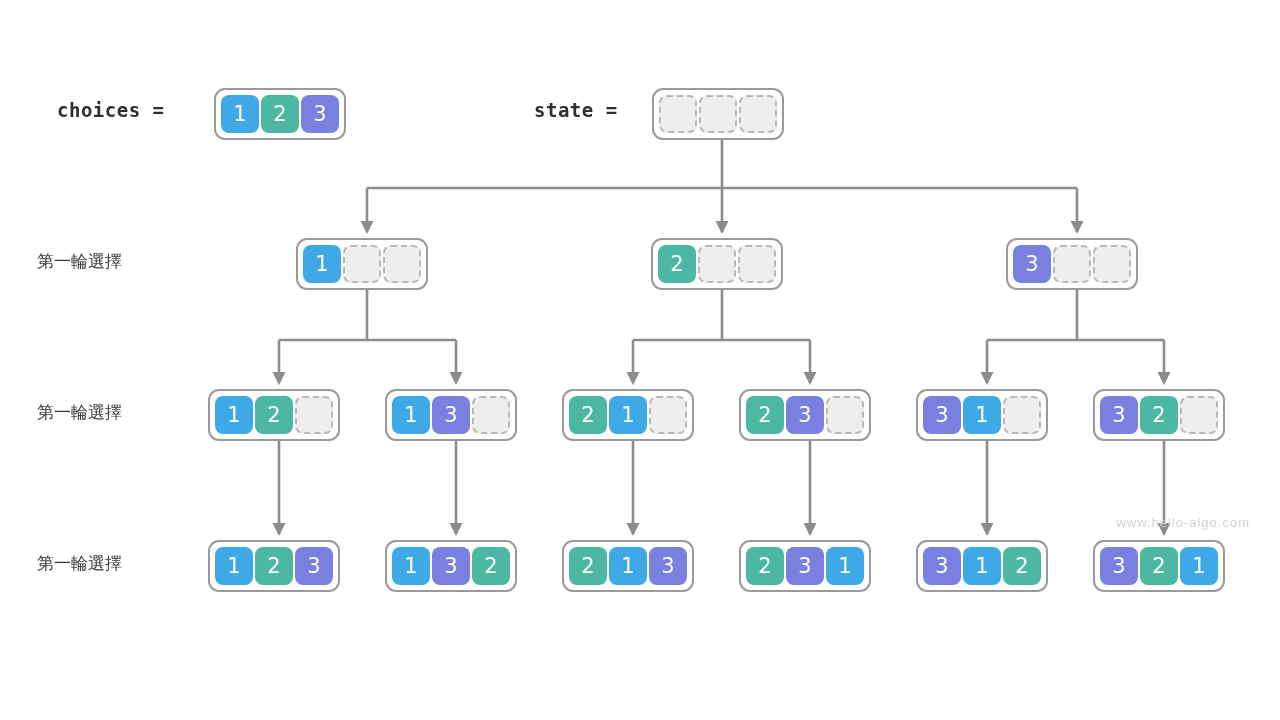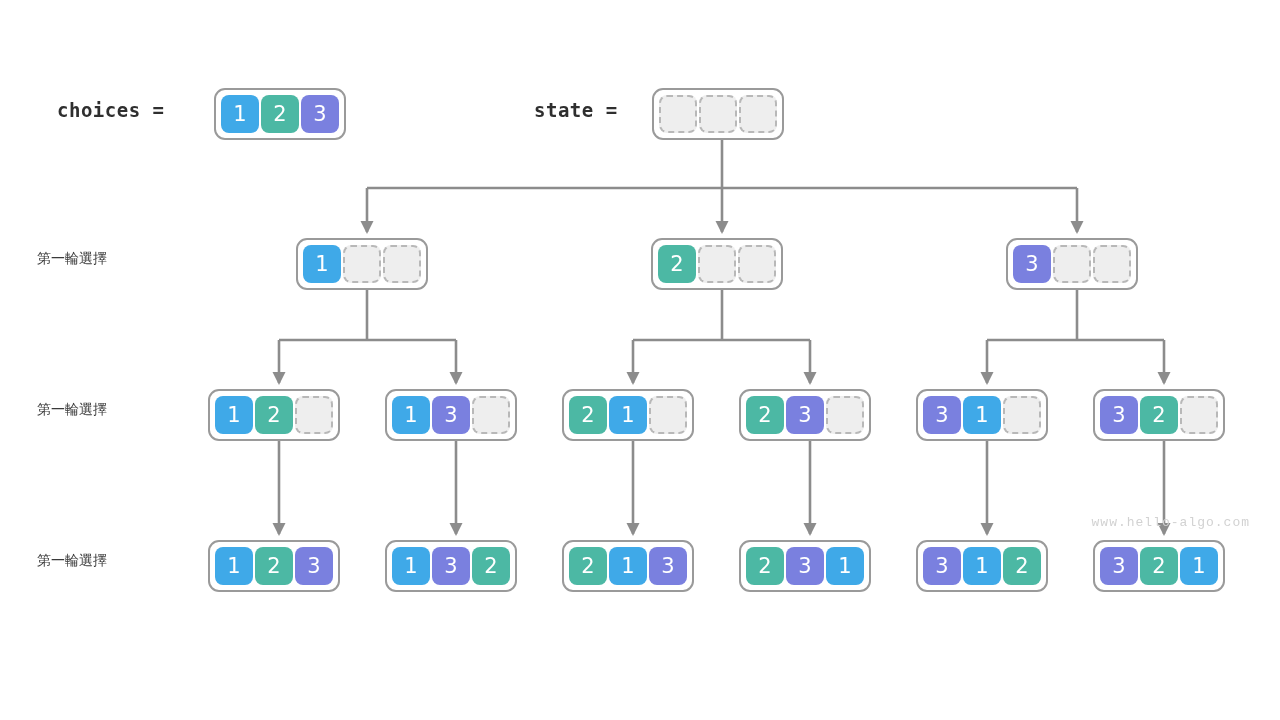--- a/index.html
+++ b/index.html
@@ -37,29 +37,29 @@
     font-family: "DejaVu Sans Mono", "Liberation Mono", monospace;
     font-weight: bold;
     font-size: 19px;
     color: #2f2f2f;
     white-space: nowrap;
     letter-spacing: 0.5px;
   }
   .row-label {
     position: absolute;
     font-family: "DejaVu Sans", sans-serif;
-    font-size: 14px;
+    font-size: 17px;
     color: #3a3a3a;
     white-space: nowrap;
   }
   .watermark {
     position: absolute;
     right: 30px;
     bottom: 22px;
-    font-family: Liberation Mono, monospace;
+    font-family: Liberation Sans, sans-serif;
     font-size: 13px;
     color: #d2d2d2;
     letter-spacing: 1px;
     white-space: nowrap;
   }
 
   
   .array {
     position: absolute;
     display: flex;

